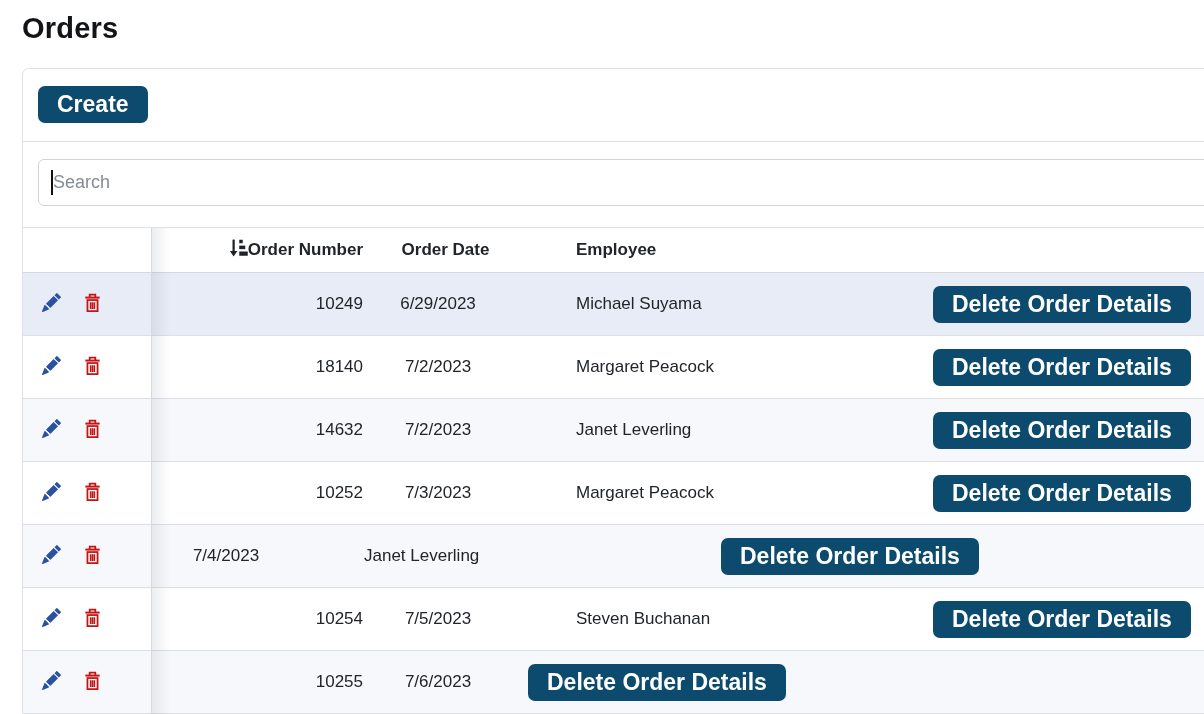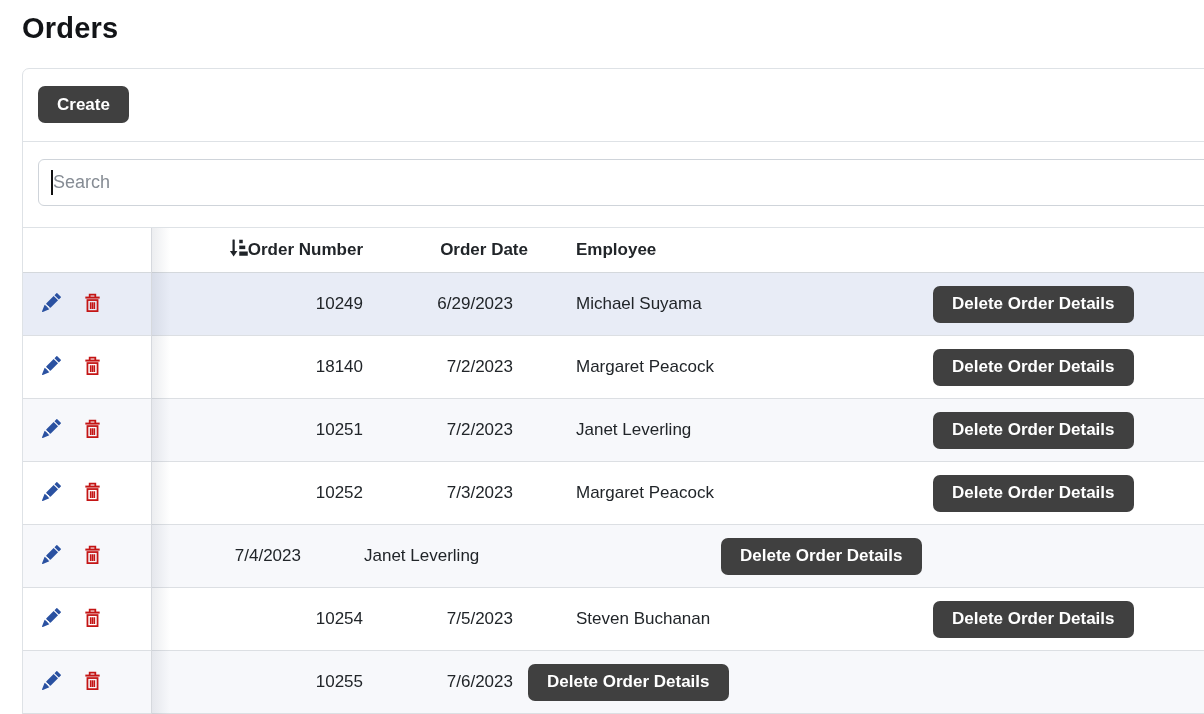--- a/index.html
+++ b/index.html
@@ -31,24 +31,24 @@
   .toolbar {
     padding: 17px 15px 18px 15px;
     border-bottom: 1px solid #dee2e6;
   }
   .btn-primary {
     display: inline-flex;
     align-items: center;
     justify-content: center;
     height: 37px;
     padding: 0 19px;
-    background: #404040;
+    background: #0c4a6e;
     color: #ffffff;
     font-family: inherit;
-    font-size: 17px;
+    font-size: 23px;
     font-weight: 700;
     border: none;
     border-radius: 7px;
     cursor: pointer;
   }
 
   .search-section { padding: 17px 0 21px 15px; }
   .search-wrap { position: relative; width: calc(100% - 15px); }
   .search-input {
     width: 100%;
@@ -97,21 +97,21 @@
   .col-actions {
     width: 128px;
     flex: 0 0 128px;
     display: flex;
     align-items: center;
     gap: 22px;
     padding-left: 19px;
     align-self: stretch;
   }
   .col-num  { width: 212px; flex: 0 0 212px; text-align: right; }
-  .col-date { width: 165px; flex: 0 0 165px; text-align: right; }
+  .col-date { width: 165px; flex: 0 0 165px; text-align: center; }
   .td.col-date { padding-right: 15px; }
   .col-emp  { width: 405px; flex: 0 0 405px; padding-left: 48px; text-align: left; }
   .col-btn  { flex: 1; }
 
   .th.col-num {
     display: flex;
     align-items: center;
     justify-content: flex-end;
   }
 
@@ -231,21 +231,21 @@
             </button>
           <button class="icon-btn">
               <span><svg width="19" height="20" viewBox="0 0 16 17" fill="none" stroke="#c41515">
                   <path d="M5.6 3.3 V1.4 h4.8 v1.9" stroke-width="1.5"></path>
                   <path d="M1.9 3.9 h12.2" stroke-width="1.7"></path>
                   <rect x="3.7" y="6" width="8.6" height="9.4" stroke-width="1.5"></rect>
                   <path d="M6.4 7.9 v5.6 M8 7.9 v5.6 M9.6 7.9 v5.6" stroke-width="1.3"></path>
                 </svg></span>
             </button>
         </div>
-        <div class="td col-num">10251</div>
+        <div class="td col-num">14632</div>
         <div class="td col-date">7/2/2023</div>
         <div class="td col-emp">Janet Leverling</div>
         <div class="td col-btn"><button class="btn-primary">Delete Order Details</button></div>
       </div>
 
       <div class="trow">
         <div class="td col-actions">
           <button class="icon-btn">
               <span><svg width="19" height="19" viewBox="0 0 16 16" fill="#2a51a1">
                   <path d="M12.854.146a.5.5 0 0 0-.707 0L10.5 1.793 14.207 5.5l1.647-1.646a.5.5 0 0 0 0-.708l-3-3zm.646 6.061L9.793 2.5 3.293 9H3.5a.5.5 0 0 1 .5.5v.5h.5a.5.5 0 0 1 .5.5v.5h.5a.5.5 0 0 1 .5.5v.5h.5a.5.5 0 0 1 .5.5v.207l6.5-6.5zm-7.468 7.468A.5.5 0 0 1 6 13.5V13h-.5a.5.5 0 0 1-.5-.5V12h-.5a.5.5 0 0 1-.5-.5V11h-.5a.5.5 0 0 1-.5-.5V10h-.5a.5.5 0 0 1-.175-.032l-.179.178a.5.5 0 0 0-.11.168l-2 5a.5.5 0 0 0 .65.65l5-2a.5.5 0 0 0 .168-.11l.178-.178z"></path>

